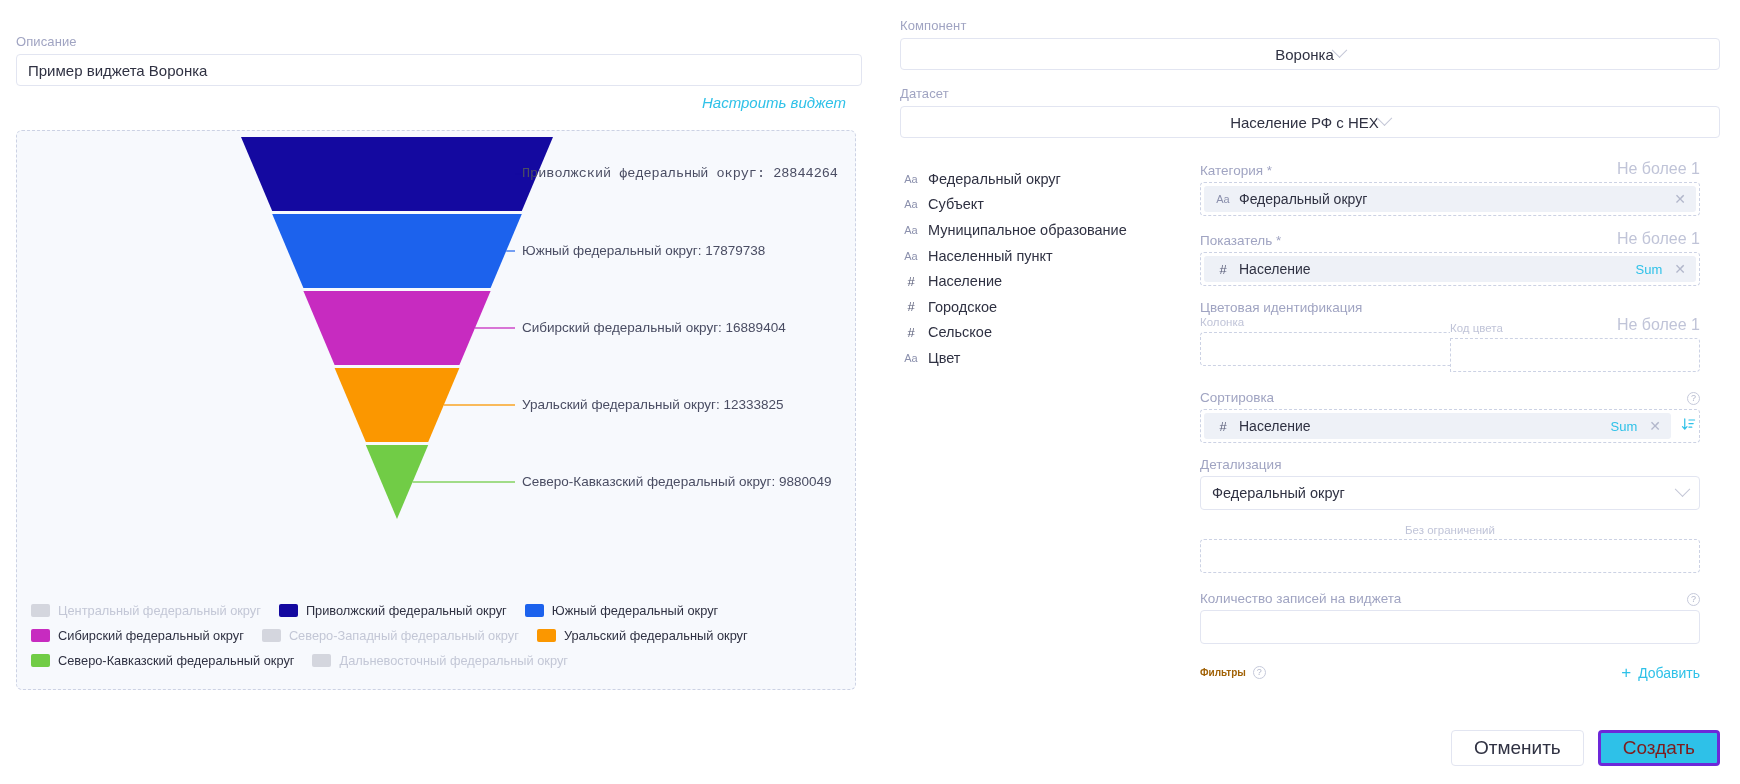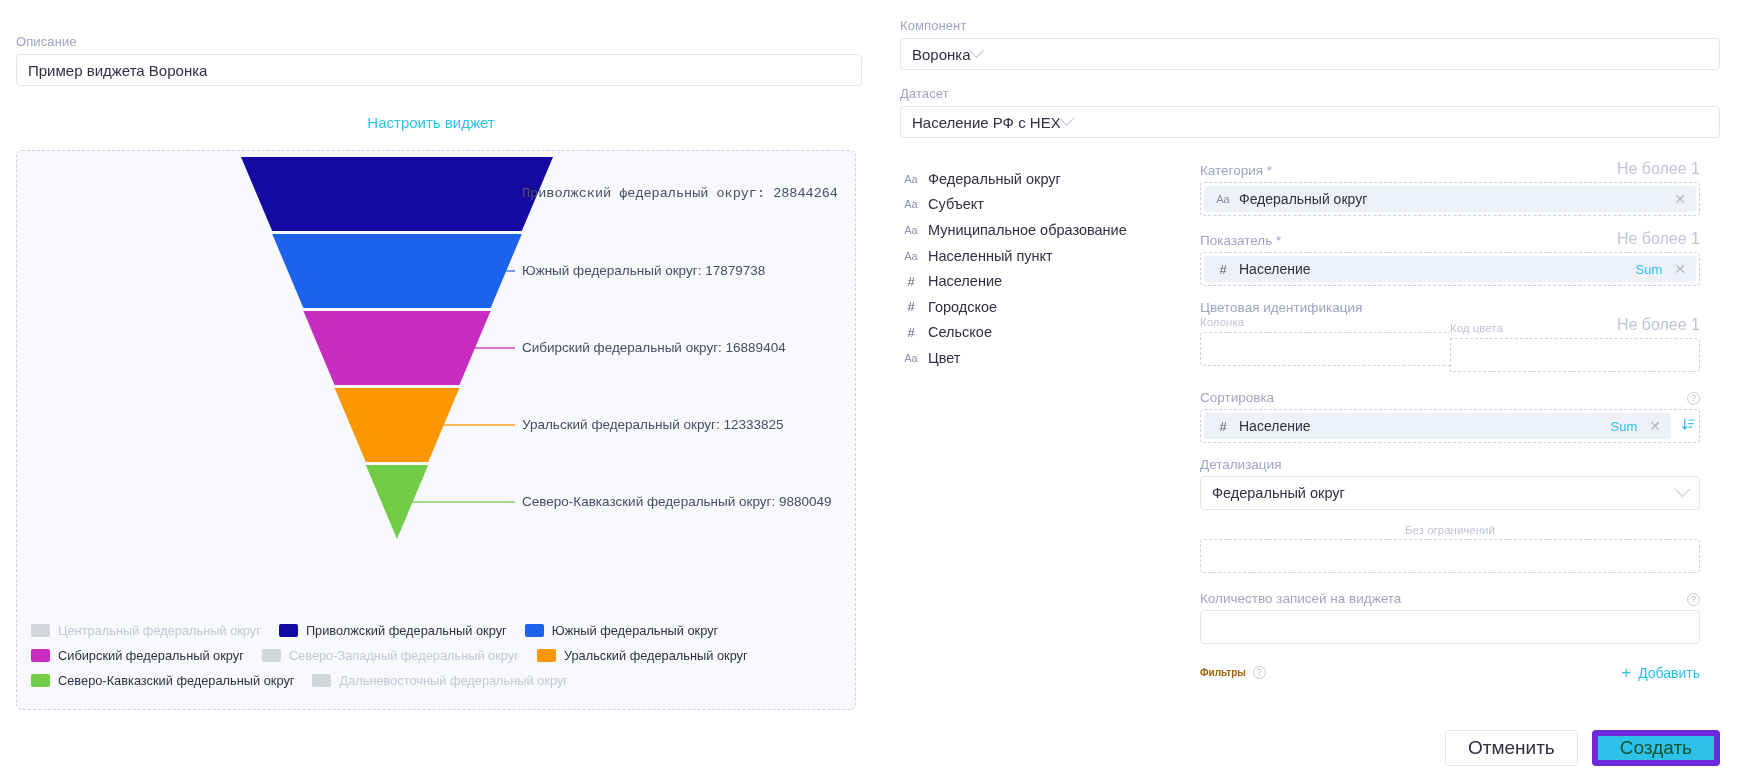--- a/index.html
+++ b/index.html
@@ -21,21 +21,21 @@
     letter-spacing: .1px;
   }
 
   .text-input {
     width: 100%; height: 32px; border: 1px solid #e2e5f1; border-radius: 4px;
     background: #fff; padding: 0 11px; font-size: 15px; color: #2f3142;
     display: flex; align-items: center; font-family: "Liberation Sans", sans-serif;
   }
   .gap { height: 16px; }
 
-  .configure-row { text-align: center; margin-top: 28px; padding-right: 16px; }
+  .configure-row { text-align: right; margin-top: 8px; padding-right: 16px; font-style: italic; }
   .configure-link {
     color: #2ec1e8; font-size: 15px; cursor: pointer; display: inline-block;
   }
 
   
   .chart-card {
     margin-top: 18px;
     width: 840px; height: 560px;
     border: 1px dashed #ccd2e4; border-radius: 6px;
     background: #f7f9fd;
@@ -66,21 +66,21 @@
   .legend-item.off .legend-text { color: #c3c7d6; }
 
   
   .right-col {
     width: 860px; position: relative; padding: 18px 20px 0 20px;
   }
   .top-selects { width: 100%; }
   .select-box {
     width: 100%; height: 32px; border: 1px solid #e2e5f1; border-radius: 4px;
     background: #fff; padding: 0 11px; font-size: 15px; color: #2f3142;
-    display: flex; align-items: center; justify-content: flex-start;
+    display: flex; align-items: center; justify-content: center;
   }
   .chev {
     width: 11px; height: 11px; flex: 0 0 auto;
     border-right: 1.4px solid #c3c7d6; border-bottom: 1.4px solid #c3c7d6;
     transform: rotate(45deg) translate(-3px,-3px);
   }
 
   .lower { display: flex; margin-top: 22px; }
 
   
@@ -164,21 +164,21 @@
   }
   .btn-row {
     position: absolute; right: 20px; bottom: 18px;
     display: flex; gap: 14px;
   }
   .btn {
     height: 36px; border-radius: 4px; font-size: 19px; padding: 0 22px;
     display: flex; align-items: center; justify-content: center; cursor: pointer;
   }
   .btn.cancel { background: #fff; border: 1px solid #e2e5f1; color: #2f3142; }
-  .btn.create { background: #2ec1e8; border: 6px solid #6d28d9; color: #14532d; }
+  .btn.create { background: #2ec1e8; border: 3px solid #6d28d9; color: #7f1d1d; }
 </style>
 </head>
 <body>
 
 <div class="page">
 
   <div class="left-col">
 
 
     <div class="gap"></div>

